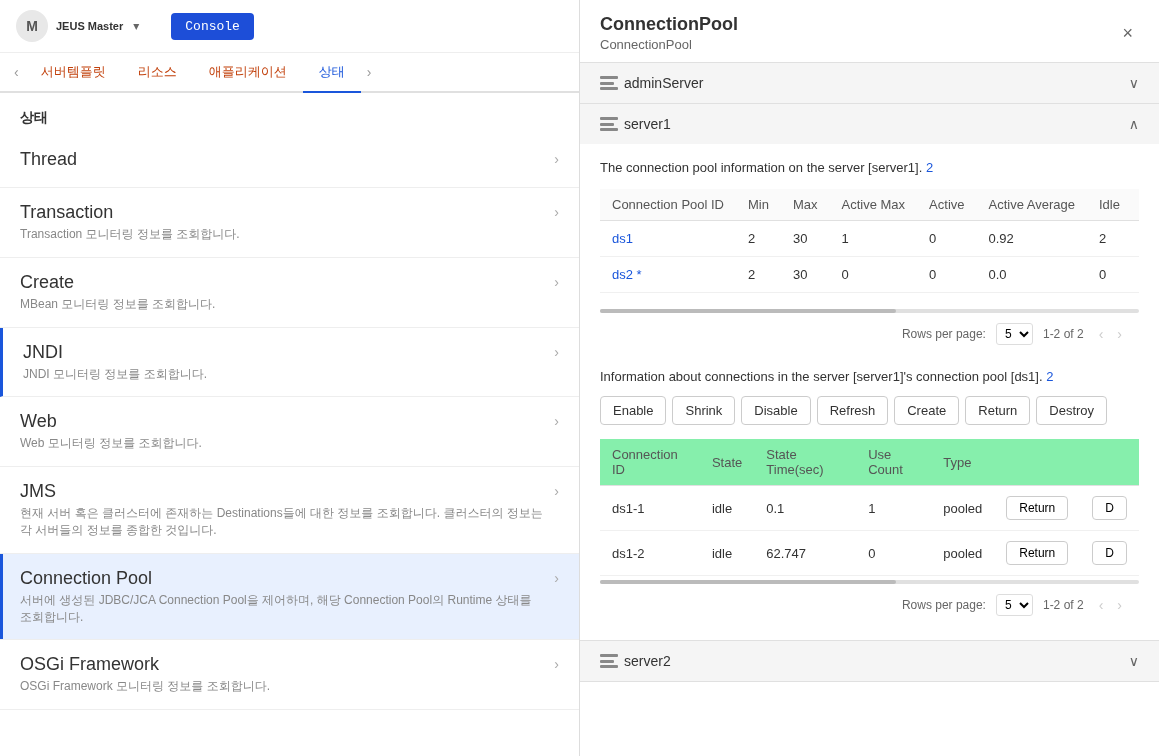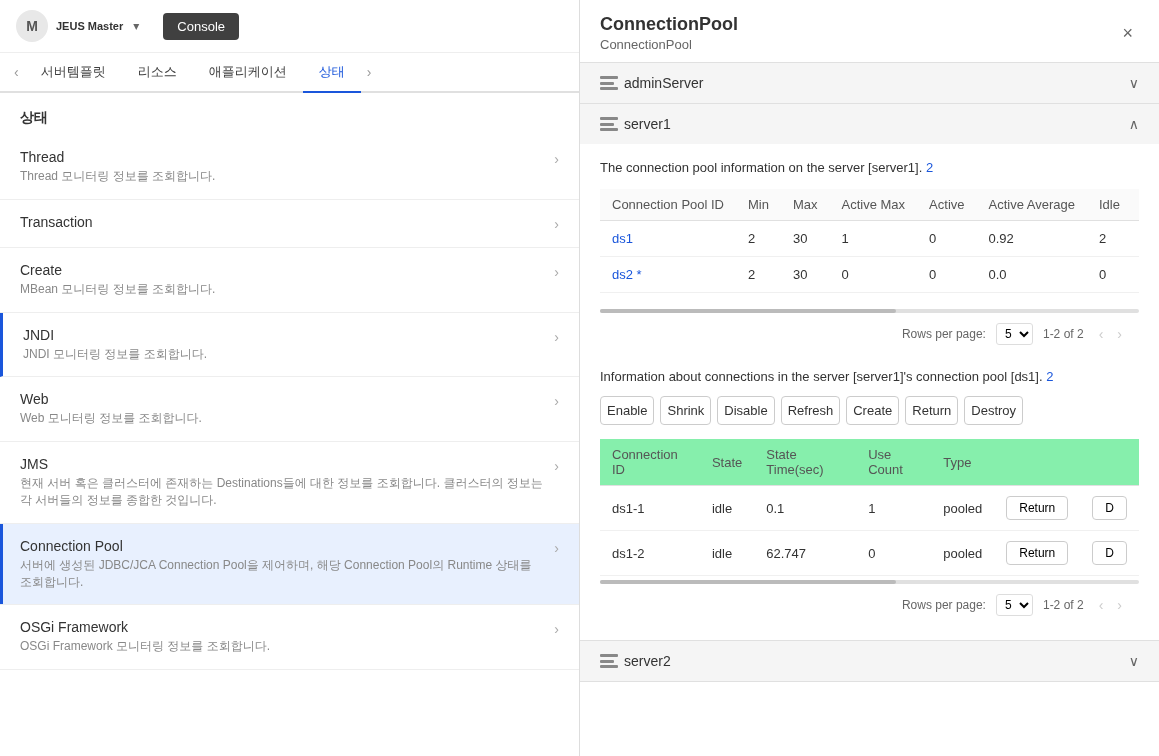--- a/index.html
+++ b/index.html
@@ -5,33 +5,33 @@
     * { box-sizing: border-box; margin: 0; padding: 0; }
     body { font-family: 'Malgun Gothic', Arial, sans-serif; font-size: 13px; color: #333; display: flex; height: 756px; overflow: hidden; background: #f5f5f5; }
 
     
     .left-panel { width: 580px; background: #fff; display: flex; flex-direction: column; border-right: 1px solid #ddd; flex-shrink: 0; }
 
     .top-bar { display: flex; align-items: center; padding: 10px 16px; border-bottom: 1px solid #eee; gap: 8px; }
     .app-logo { width: 32px; height: 32px; border-radius: 50%; background: #e8e8e8; display: flex; align-items: center; justify-content: center; font-weight: bold; font-size: 14px; color: #555; flex-shrink: 0; }
     .app-title { font-size: 11px; font-weight: 600; color: #333; }
     .dropdown-icon { color: #666; margin-left: 2px; font-size: 12px; cursor: pointer; }
-    .console-btn { margin-left: 16px; background: #404040; color: #fff; border: none; padding: 6px 14px; border-radius: 4px; cursor: pointer; font-size: 13px; font-weight: 500; }
+    .console-btn { margin-left: 24px; background: #1d4ed8; color: #fff; border: none; padding: 6px 14px; border-radius: 4px; cursor: pointer; font-size: 13px; font-weight: 500; font-family: Liberation Mono, monospace; }
 
     .nav-tabs { display: flex; align-items: center; border-bottom: 2px solid #e0e0e0; padding: 0 8px; background: #fff; }
-    .nav-tab { padding: 10px 16px; font-size: 13px; color: #404040; cursor: pointer; white-space: nowrap; border-bottom: 2px solid transparent; margin-bottom: -2px; }
+    .nav-tab { padding: 10px 16px; font-size: 13px; color: #c2410c; cursor: pointer; white-space: nowrap; border-bottom: 2px solid transparent; margin-bottom: -2px; }
     .nav-tab.active { color: #1a56db; border-bottom: 2px solid #1a56db; font-weight: 500; }
     .nav-arrow { padding: 8px 6px; color: #999; cursor: pointer; font-size: 14px; }
 
     .section-title { padding: 16px 20px 8px; font-size: 14px; font-weight: 600; color: #333; }
 
     .menu-item { display: flex; align-items: flex-start; padding: 14px 20px; border-bottom: 1px solid #eee; cursor: pointer; position: relative; }
     .menu-item.active { background: #e8f0fe; }
     .menu-item-content { flex: 1; }
-    .menu-item-title { font-size: 14px; font-weight: 500; color: #333; margin-bottom: 3px; }
+    .menu-item-title { font-size: 18px; font-weight: 500; color: #333; margin-bottom: 3px; }
     .menu-item-desc { font-size: 12px; color: #888; line-height: 1.4; }
     .menu-arrow { color: #aaa; font-size: 14px; margin-left: 8px; margin-top: 2px; flex-shrink: 0; }
     .active-indicator { position: absolute; left: 0; top: 0; bottom: 0; width: 3px; background: #1a56db; }
 
     
     .right-panel { flex: 1; background: #fff; display: flex; flex-direction: column; overflow: hidden; }
 
     .right-header { display: flex; align-items: center; justify-content: space-between; padding: 14px 20px 10px; border-bottom: 1px solid #e0e0e0; }
     .right-title { font-size: 18px; font-weight: 600; color: #333; }
     .right-subtitle { font-size: 13px; color: #666; margin-top: 2px; }
@@ -61,21 +61,21 @@
     .table-footer { display: flex; align-items: center; justify-content: flex-end; padding: 8px 12px; font-size: 12px; color: #666; gap: 10px; }
     .page-select { border: 1px solid #ddd; border-radius: 3px; padding: 2px 4px; font-size: 12px; background: #fff; }
     .page-nav { display: flex; gap: 4px; }
     .page-btn { background: none; border: none; cursor: pointer; color: #666; font-size: 14px; padding: 2px 5px; }
     .page-btn:disabled { color: #ccc; cursor: default; }
 
     .connection-section { padding: 0 20px 16px; }
     .connection-info { font-size: 13px; color: #333; margin-bottom: 12px; }
     .connection-info .count { color: #1a56db; }
     .action-buttons { display: flex; gap: 6px; margin-bottom: 14px; flex-wrap: wrap; }
-    .action-btn { padding: 6px 6px; border: 1px solid #ccc; border-radius: 4px; background: #fff; cursor: pointer; font-size: 13px; color: #333; }
+    .action-btn { padding: 6px 12px; border: 1px solid #ccc; border-radius: 4px; background: #fff; cursor: pointer; font-size: 13px; color: #333; }
 
     .conn-table { width: 100%; border-collapse: collapse; font-size: 13px; }
     .conn-table th { text-align: left; padding: 8px 12px; background: #86efac; border-bottom: 1px solid #e0e0e0; color: #555; font-weight: 500; }
     .conn-table td { padding: 10px 12px; border-bottom: 1px solid #f0f0f0; color: #333; }
     .return-btn { padding: 4px 12px; border: 1px solid #ccc; border-radius: 4px; background: #fff; cursor: pointer; font-size: 12px; }
   </style>
 </head>
 <body>
 
 <div class="left-panel">
@@ -95,28 +95,28 @@
     <div class="nav-tab active">상태</div>
     <span class="nav-arrow">›</span>
   </div>
 
   <div class="section-title">상태</div>
 
   <div style="overflow-y:auto; flex:1;">
     <div class="menu-item">
       <div class="menu-item-content">
         <div class="menu-item-title">Thread</div>
-        <div class="menu-item-desc">Thread 모니터링 정보를 조회합니다.</div>
       </div>
       <span class="menu-arrow">›</span>
     </div>
 
     <div class="menu-item">
       <div class="menu-item-content">
         <div class="menu-item-title">Transaction</div>
+        <div class="menu-item-desc">Transaction 모니터링 정보를 조회합니다.</div>
       </div>
       <span class="menu-arrow">›</span>
     </div>
 
     <div class="menu-item">
       <div class="menu-item-content">
         <div class="menu-item-title">Create</div>
         <div class="menu-item-desc">MBean 모니터링 정보를 조회합니다.</div>
       </div>
       <span class="menu-arrow">›</span>

